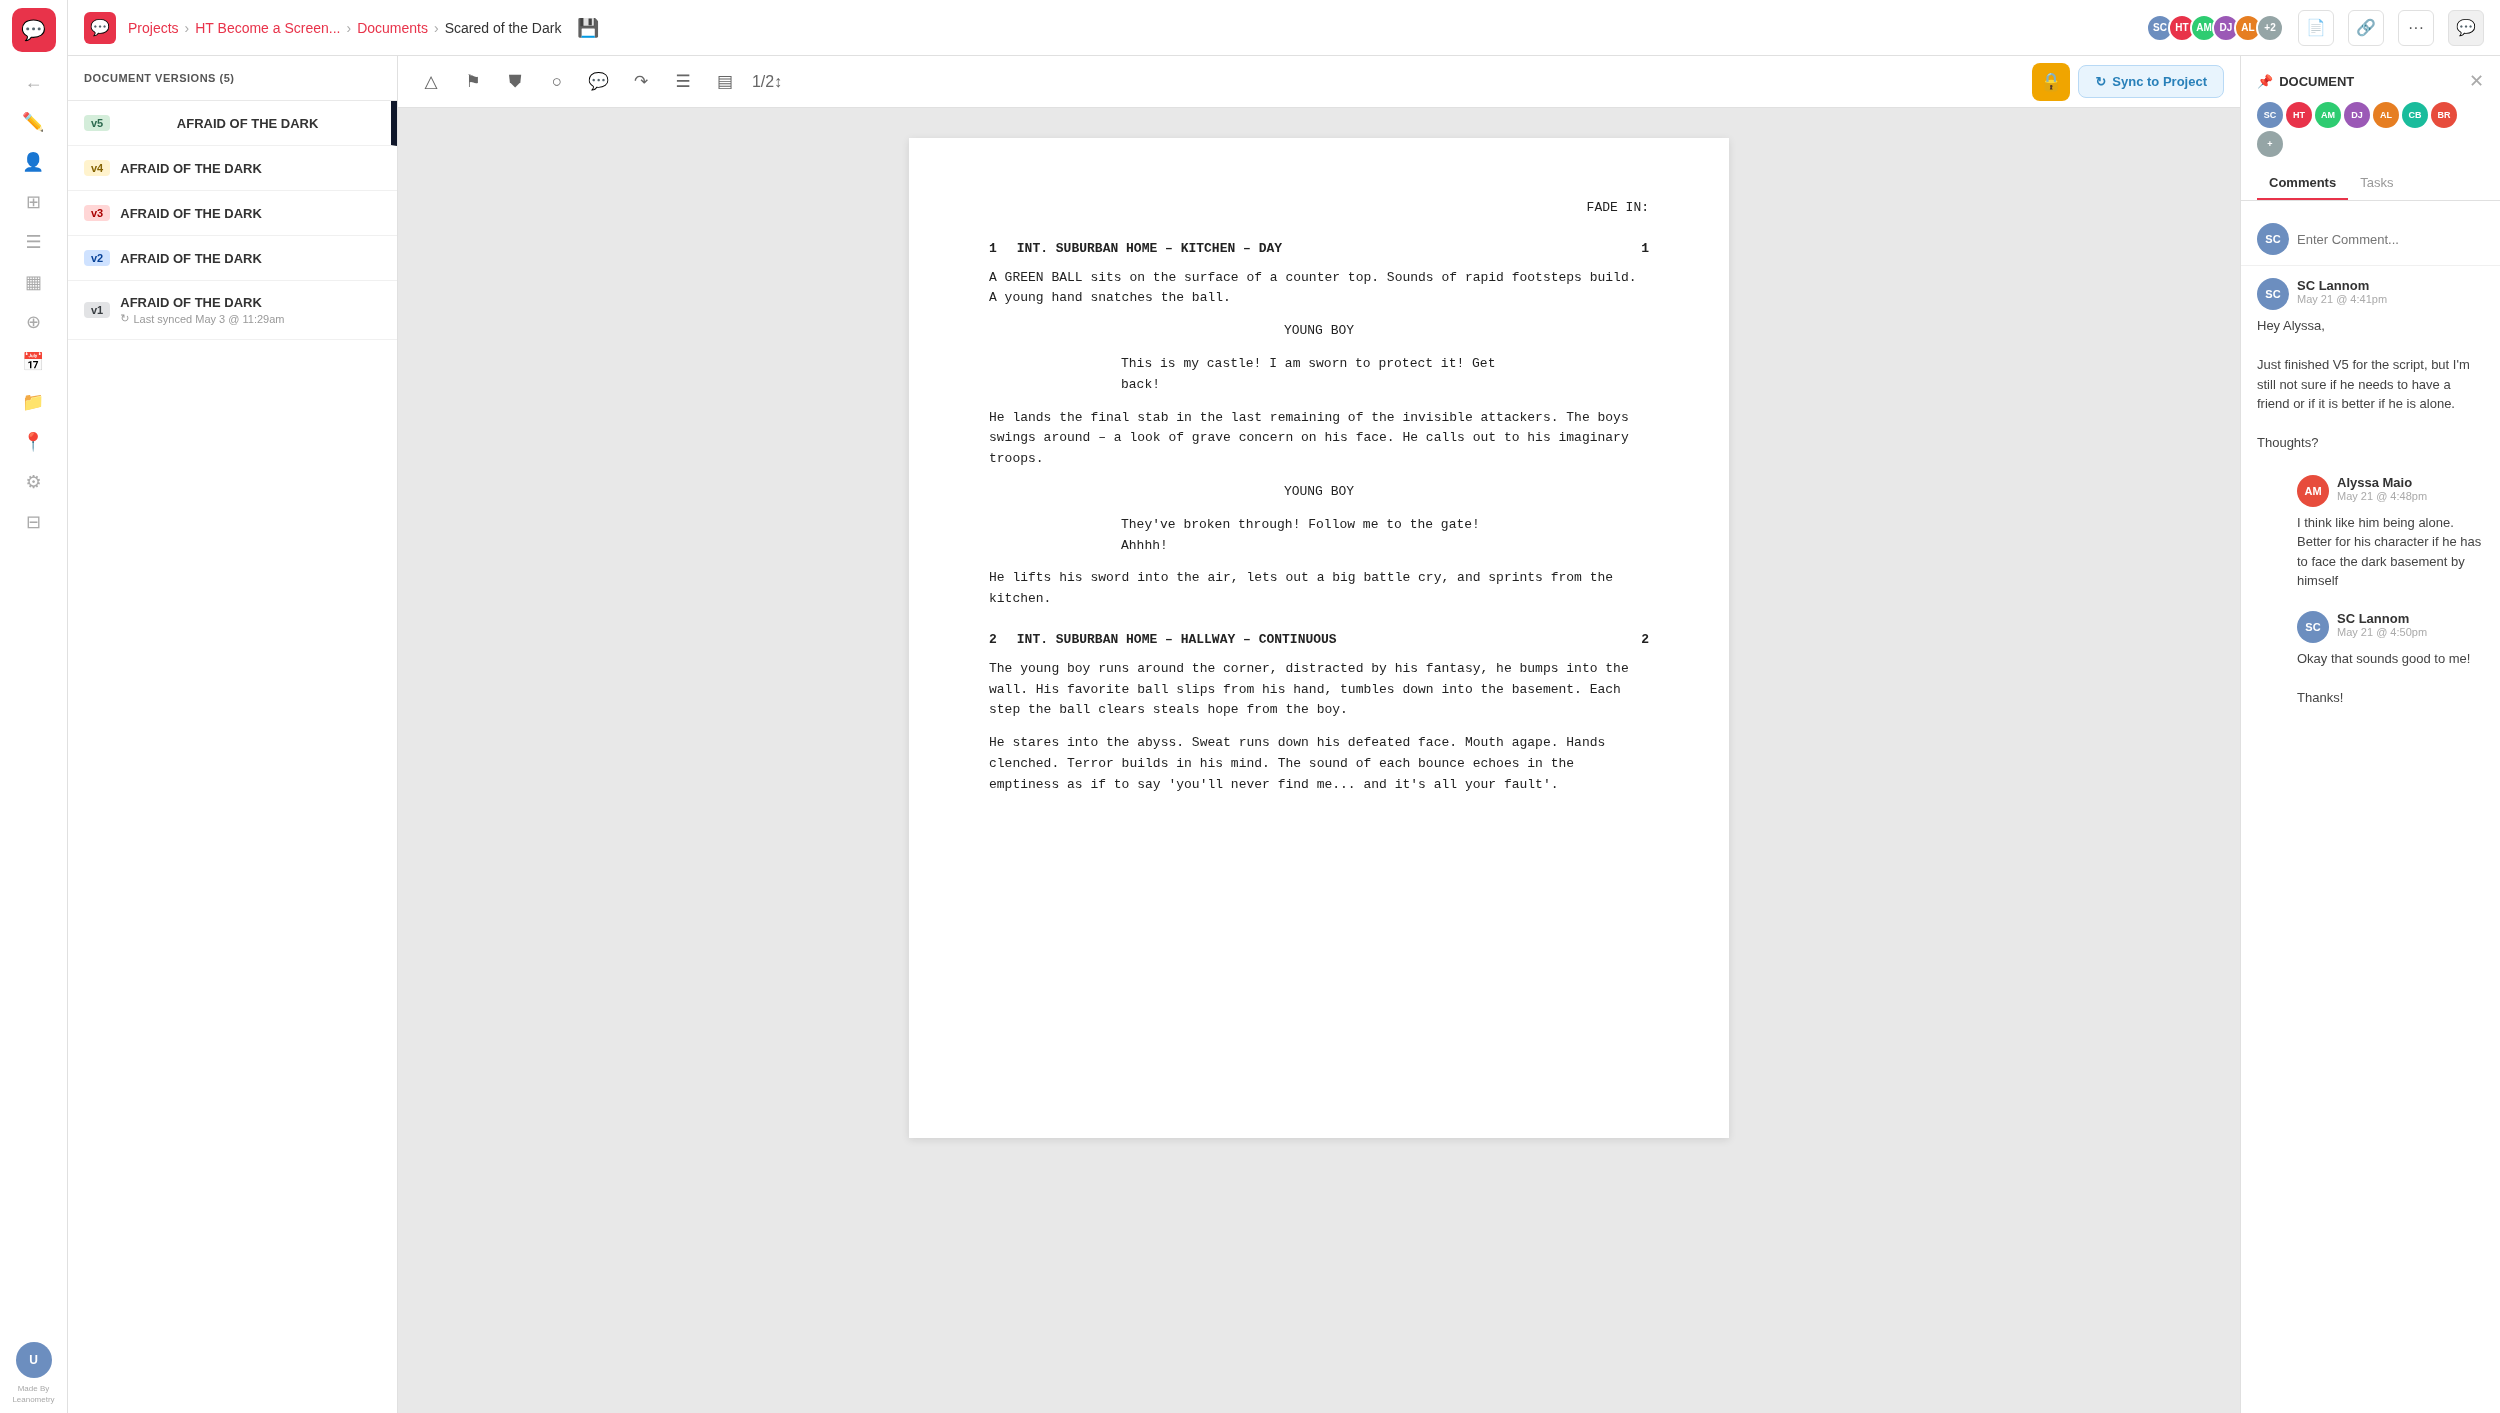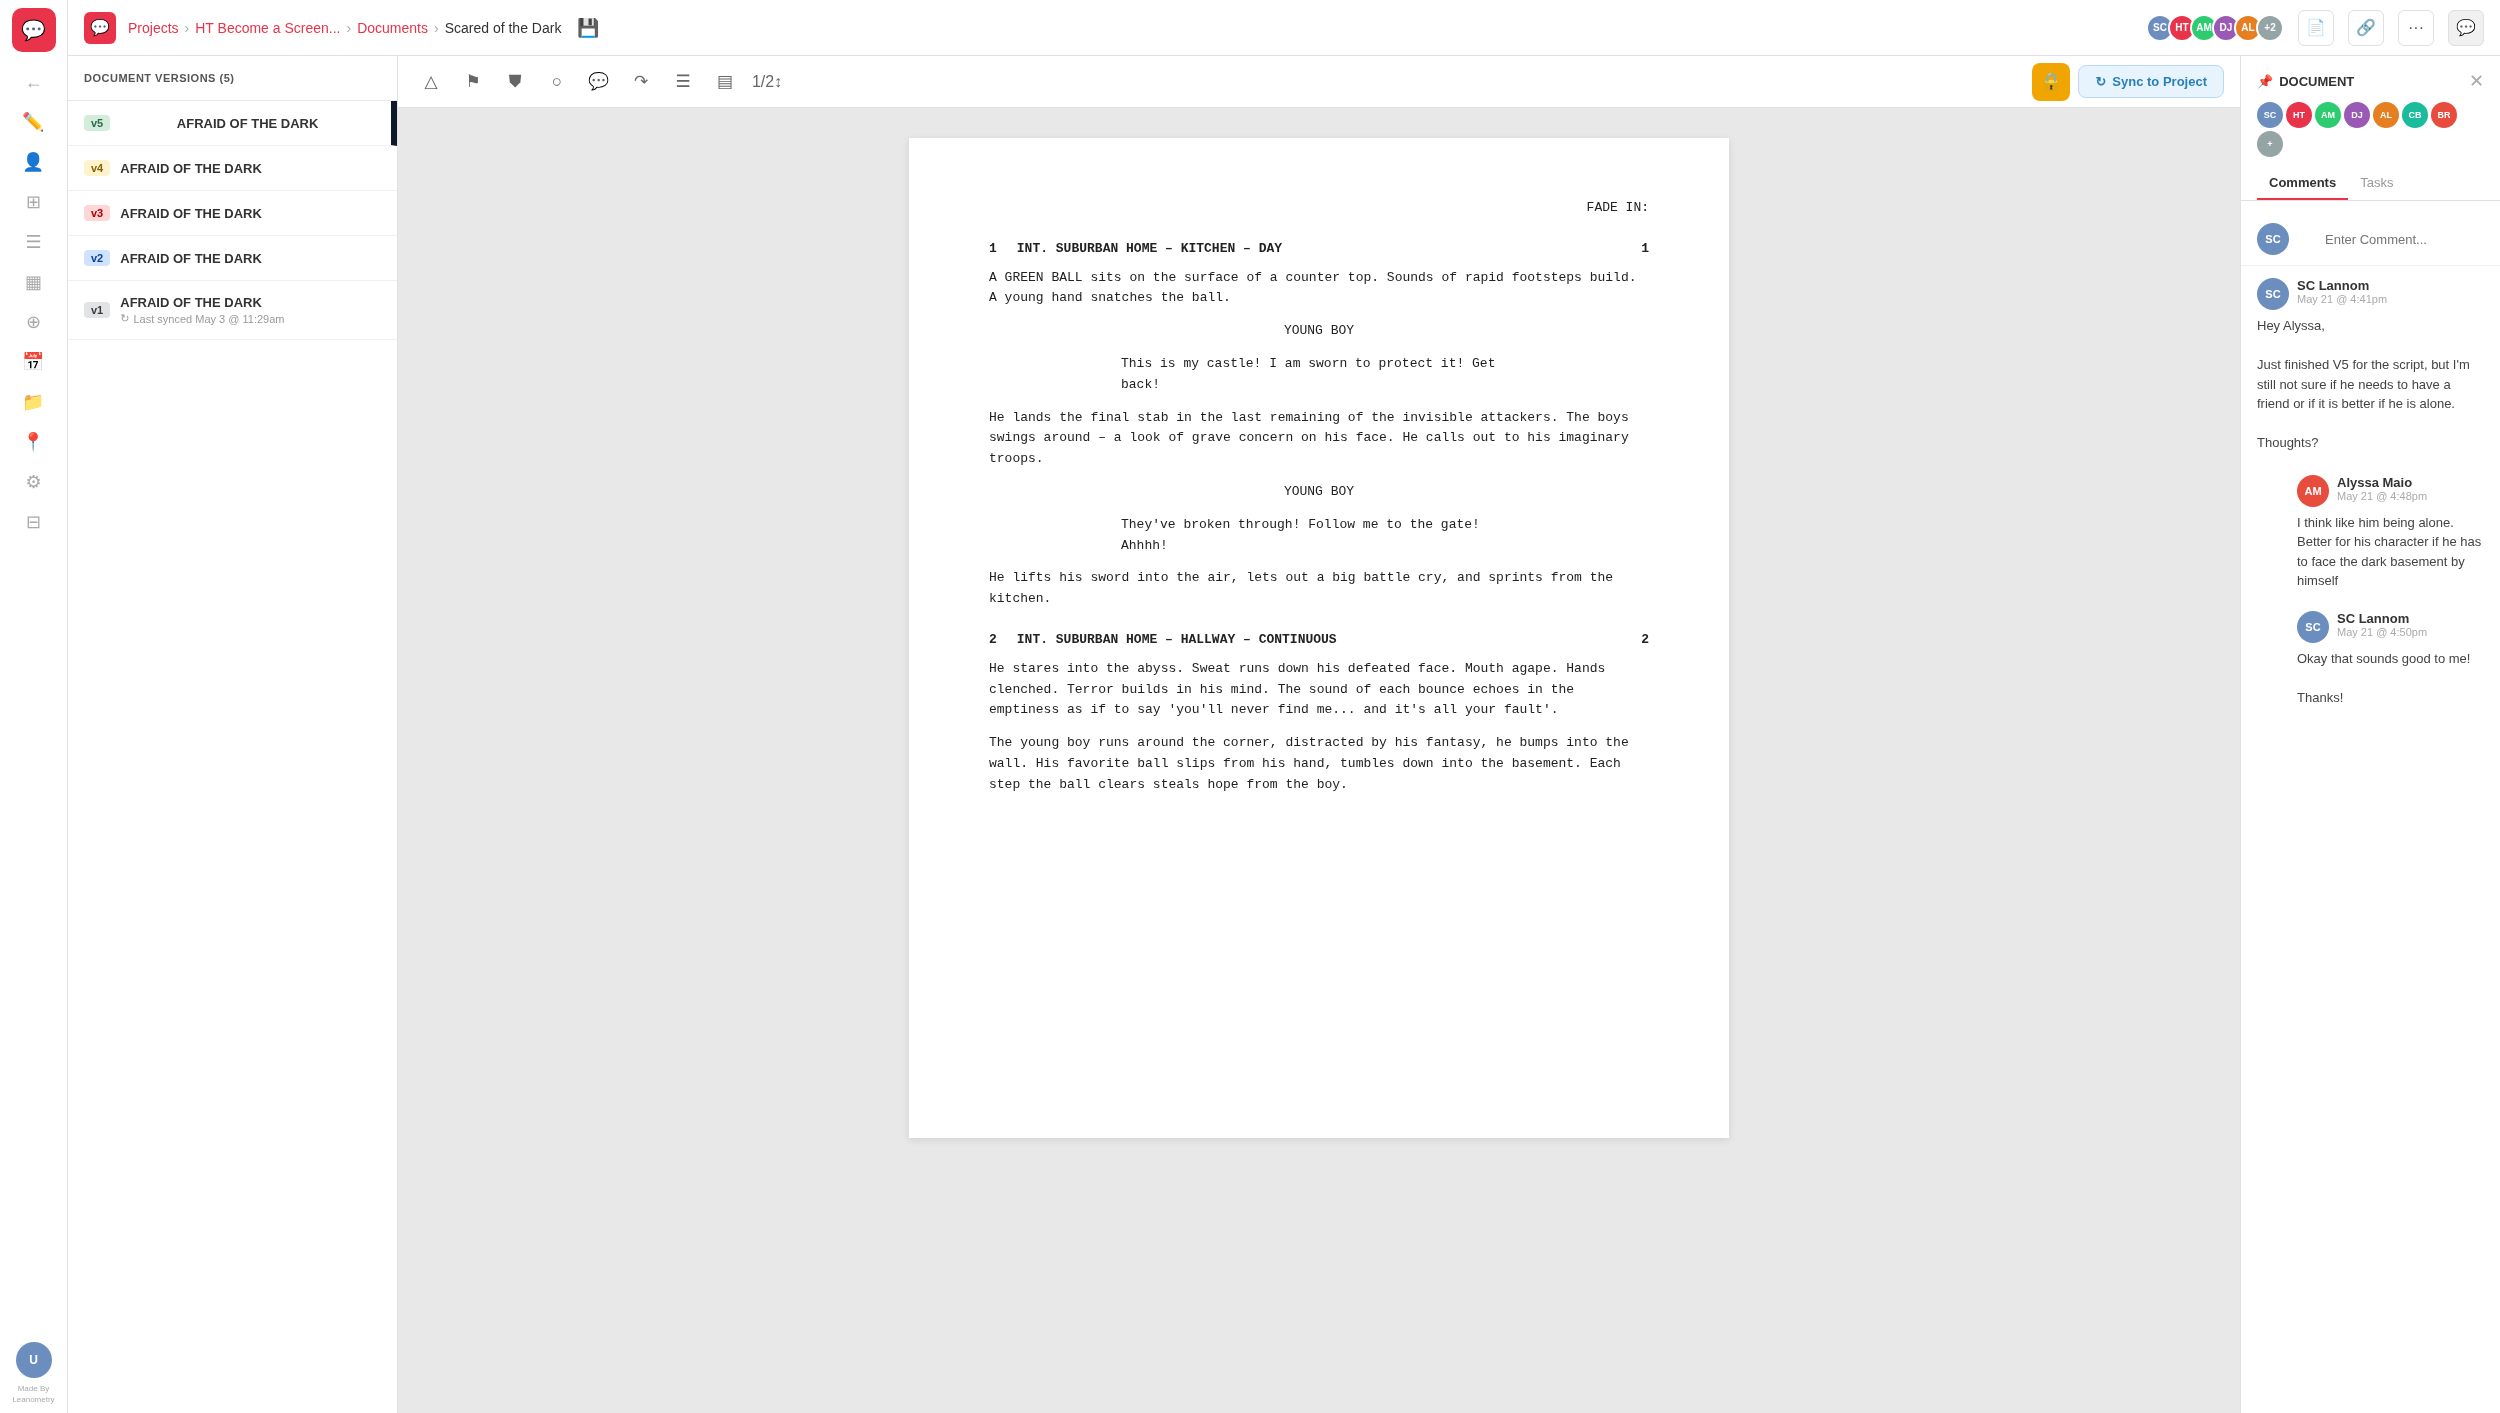--- a/index.html
+++ b/index.html
@@ -340,21 +340,20 @@
       display: flex; align-items: center; justify-content: center;
       font-size: 11px; font-weight: bold; color: white;
     }
     .comment-input {
       flex: 1;
       border: none;
       outline: none;
       font-size: 13px;
       color: #999;
       background: transparent;
-      margin-left: 28px;
     }
     .comment-block {
       padding: 12px 16px;
     }
     .comment-header {
       display: flex;
       align-items: flex-start;
       gap: 8px;
     }
     .commenter-name {
@@ -524,22 +523,22 @@
           <div class="dialogue">They've broken through! Follow me to the gate! Ahhhh!</div>
 
           <div class="action">He lifts his sword into the air, lets out a big battle cry, and sprints from the kitchen.</div>
 
           <div class="scene-line">
             <span class="scene-num">2</span>
             <span class="scene-heading">INT. SUBURBAN HOME – HALLWAY – CONTINUOUS</span>
             <span class="scene-num">2</span>
           </div>
 
+          <div class="action">The young boy runs around the corner, distracted by his fantasy, he bumps into the wall. His favorite ball slips from his hand, tumbles down into the basement. Each step the ball clears steals hope from the boy.</div>
           <div class="action">He stares into the abyss. Sweat runs down his defeated face. Mouth agape. Hands clenched. Terror builds in his mind. The sound of each bounce echoes in the emptiness as if to say 'you'll never find me... and it's all your fault'.</div>
-          <div class="action">The young boy runs around the corner, distracted by his fantasy, he bumps into the wall. His favorite ball slips from his hand, tumbles down into the basement. Each step the ball clears steals hope from the boy.</div>
         </div>
       </div>
     </div>
 
     <div class="right-panel">
       <div class="right-panel-header">
         <div class="document-label">
           <span class="pin">📌</span>
           <span>DOCUMENT</span>
         </div>

